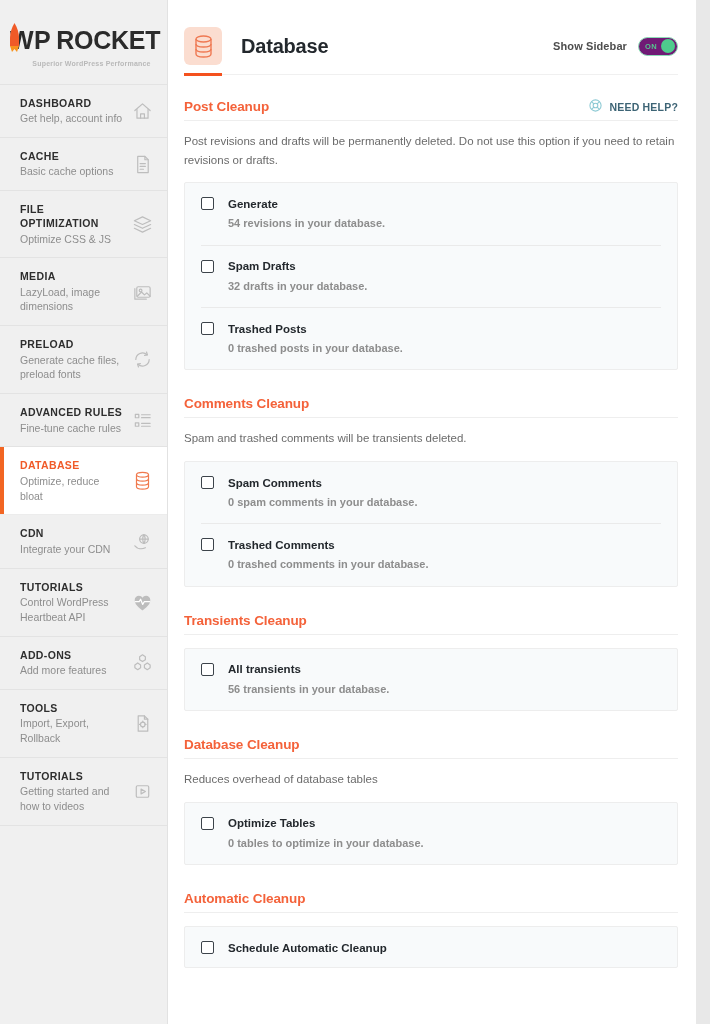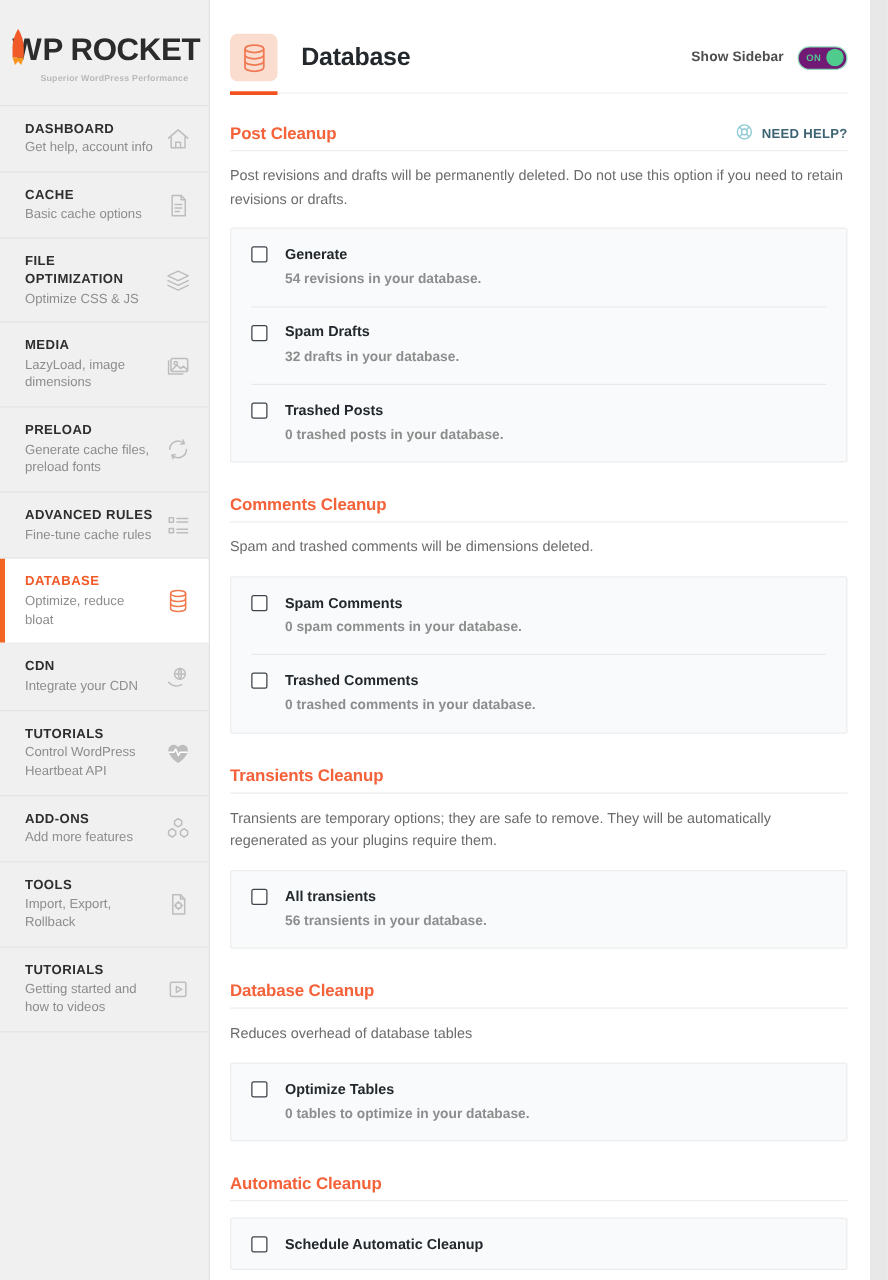--- a/index.html
+++ b/index.html
@@ -567,21 +567,21 @@
                 </div>
                 <div class="option-sub">0 trashed posts in your database.</div>
               </div>
             </div>
           </section>
           <section class="section">
             <div class="section-head">
               <h2 class="section-title">Comments Cleanup</h2>
             </div>
             <div class="section-rule"></div>
-            <p class="section-desc">Spam and trashed comments will be dimensions deleted.</p>
+            <p class="section-desc">Spam and trashed comments will be transients deleted.</p>
             <div class="options-box">
               <div class="option-row">
                 <div class="option-line">
                   <span class="checkbox"></span>
                   <span class="option-label">Spam Comments</span>
                 </div>
                 <div class="option-sub">0 spam comments in your database.</div>
               </div>
               <div class="option-row">
                 <div class="option-line">
@@ -590,21 +590,20 @@
                 </div>
                 <div class="option-sub">0 trashed comments in your database.</div>
               </div>
             </div>
           </section>
           <section class="section">
             <div class="section-head">
               <h2 class="section-title">Transients Cleanup</h2>
             </div>
             <div class="section-rule"></div>
-            <p class="section-desc">Transients are temporary options; they are safe to remove. They will be automatically regenerated as your plugins require them.</p>
             <div class="options-box">
               <div class="option-row">
                 <div class="option-line">
                   <span class="checkbox"></span>
                   <span class="option-label">All transients</span>
                 </div>
                 <div class="option-sub">56 transients in your database.</div>
               </div>
             </div>
           </section>

